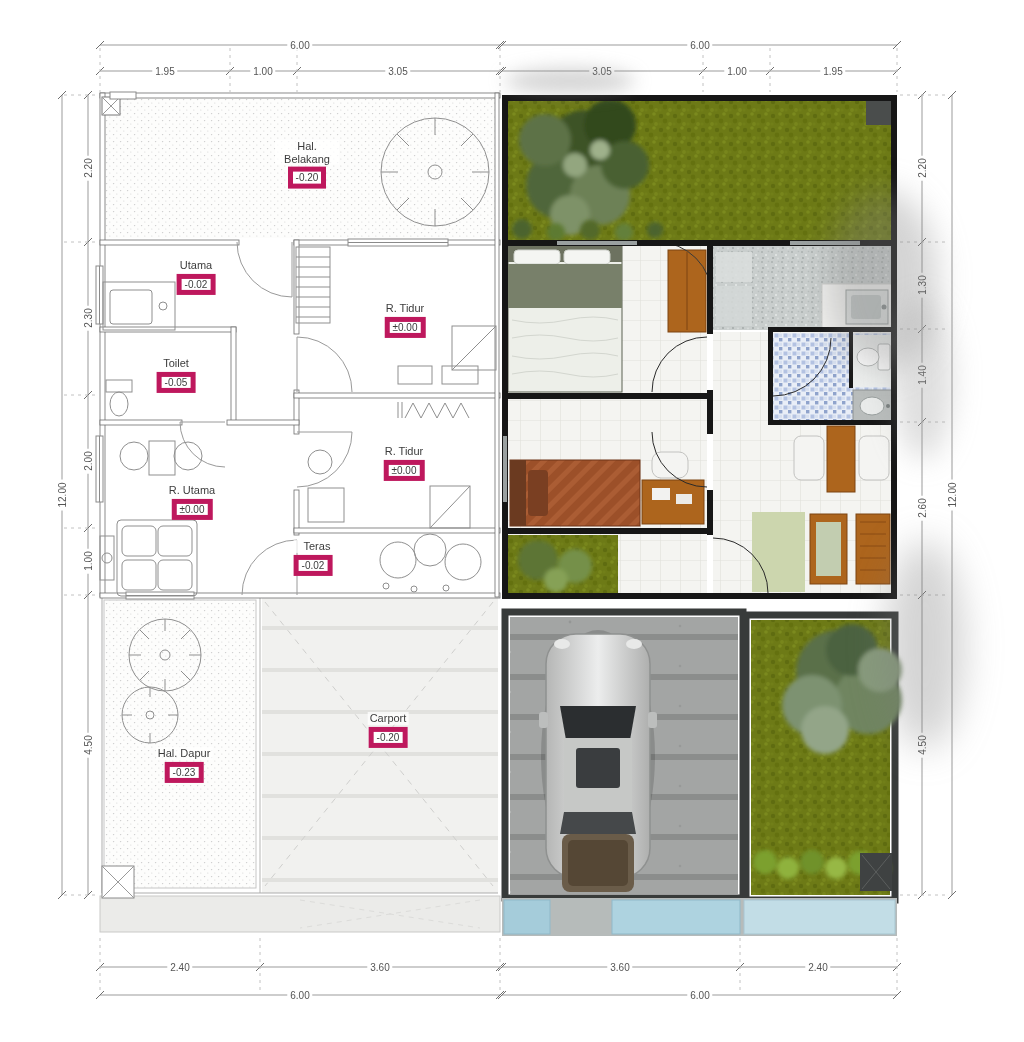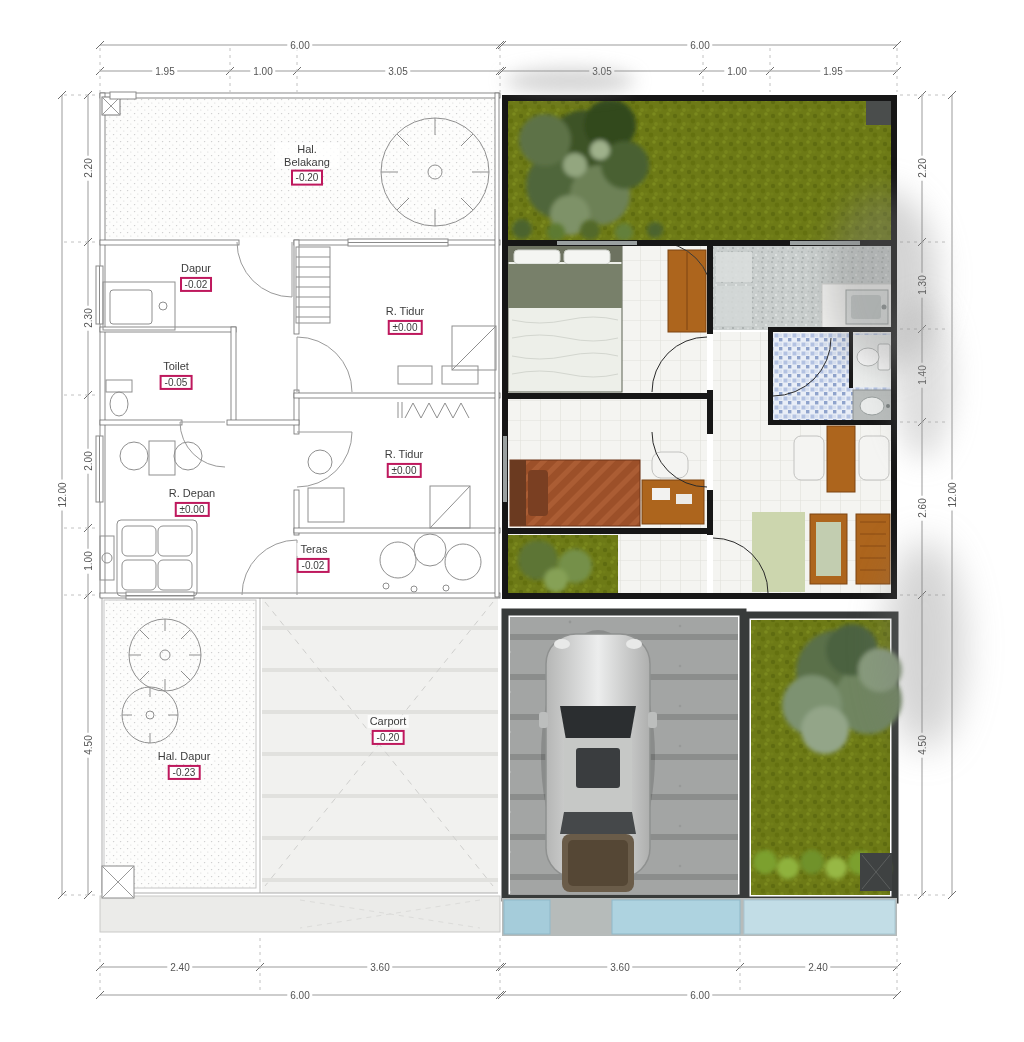--- a/index.html
+++ b/index.html
@@ -5,21 +5,21 @@
   html,body{margin:0;padding:0;background:#fff;}
   #canvas{position:relative;width:1024px;height:1042px;background:#fff;overflow:hidden;
           font-family:"Liberation Sans", sans-serif;padding-left:44px;}
   #plan-svg{position:absolute;left:0;top:0;}
   .dim{position:absolute;transform:translate(-50%,-50%);font-size:10px;color:#555;
        background:#fff;padding:0 3px;white-space:nowrap;}
   .dim.v{transform:translate(-50%,-50%) rotate(-90deg);}
   .room-label{position:absolute;transform:translate(-50%,-50%);text-align:center;
        font-size:11px;color:#3c3c3c;line-height:1.15;white-space:nowrap;}
   .room-label .nm{background:rgba(255,255,255,.75);padding:0 2px;}
-  .room-label .elev{display:inline-block;border:2px solid #be185d;background:rgba(255,255,255,.9);
+  .room-label .elev{display:inline-block;border:5px solid #be185d;background:rgba(255,255,255,.9);
        padding:0 3px;font-size:10px;margin-top:2px;}
   .room-label.wrap{white-space:normal;width:64px;}
   .smudge{position:absolute;border-radius:50%;pointer-events:none;}
   
   .wallB{fill:var(--wall-black,#161616);}
   .grassF{fill:url(#grassP);}
   .tileF{fill:url(#tileP);}
   .pebbleF{fill:url(#pebbleP);}
   .mosaicF{fill:url(#mosaicP);}
   .slabF{fill:url(#slabP);}
@@ -518,33 +518,33 @@
 <div class="dim v" style="left:922px;top:375px;">1.40</div>
 <div class="dim v" style="left:922px;top:508px;">2.60</div>
 <div class="dim v" style="left:922px;top:745px;">4.50</div>
 <div class="dim v" style="left:952px;top:495px;">12.00</div>
 
 <div class="room-label wrap" style="left:307px;top:164px;">
   <div class="nm">Hal. Belakang</div>
   <span class="elev">-0.20</span>
 </div>
 <div class="room-label" style="left:196px;top:277px;">
-  <div class="nm">Dapur</div>
+  <div class="nm">Utama</div>
   <span class="elev">-0.02</span>
 </div>
 <div class="room-label" style="left:405px;top:320px;">
   <div class="nm">R. Tidur</div>
   <span class="elev">±0.00</span>
 </div>
 <div class="room-label" style="left:176px;top:375px;">
   <div class="nm">Toilet</div>
   <span class="elev">-0.05</span>
 </div>
 <div class="room-label" style="left:192px;top:502px;">
-  <div class="nm">R. Depan</div>
+  <div class="nm">R. Utama</div>
   <span class="elev">±0.00</span>
 </div>
 <div class="room-label" style="left:404px;top:463px;">
   <div class="nm">R. Tidur</div>
   <span class="elev">±0.00</span>
 </div>
 <div class="room-label" style="left:313px;top:558px;text-align:right;">
   <div class="nm">Teras</div>
   <span class="elev">-0.02</span>
 </div>

